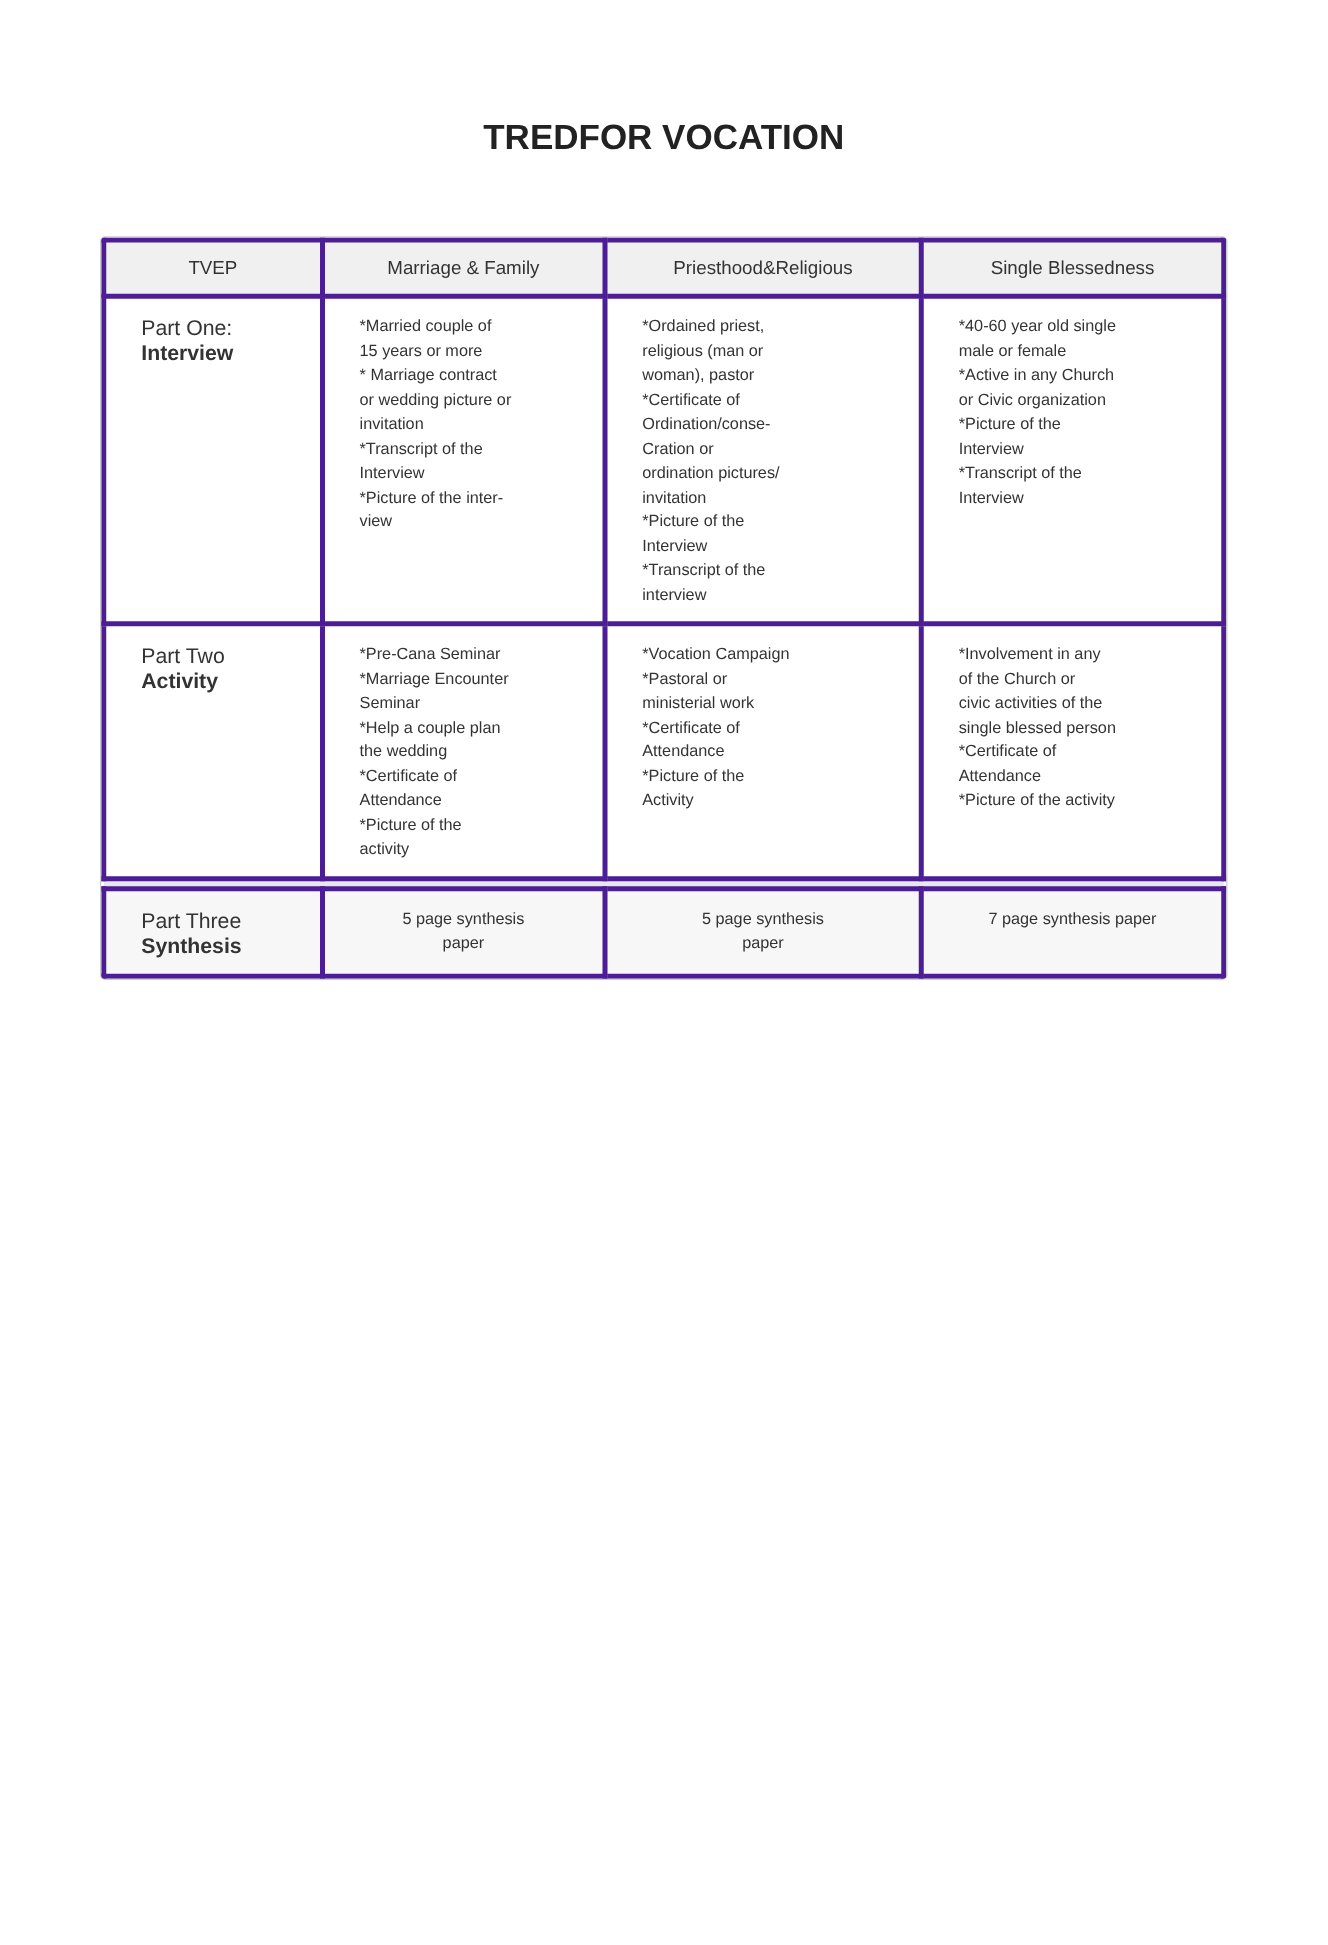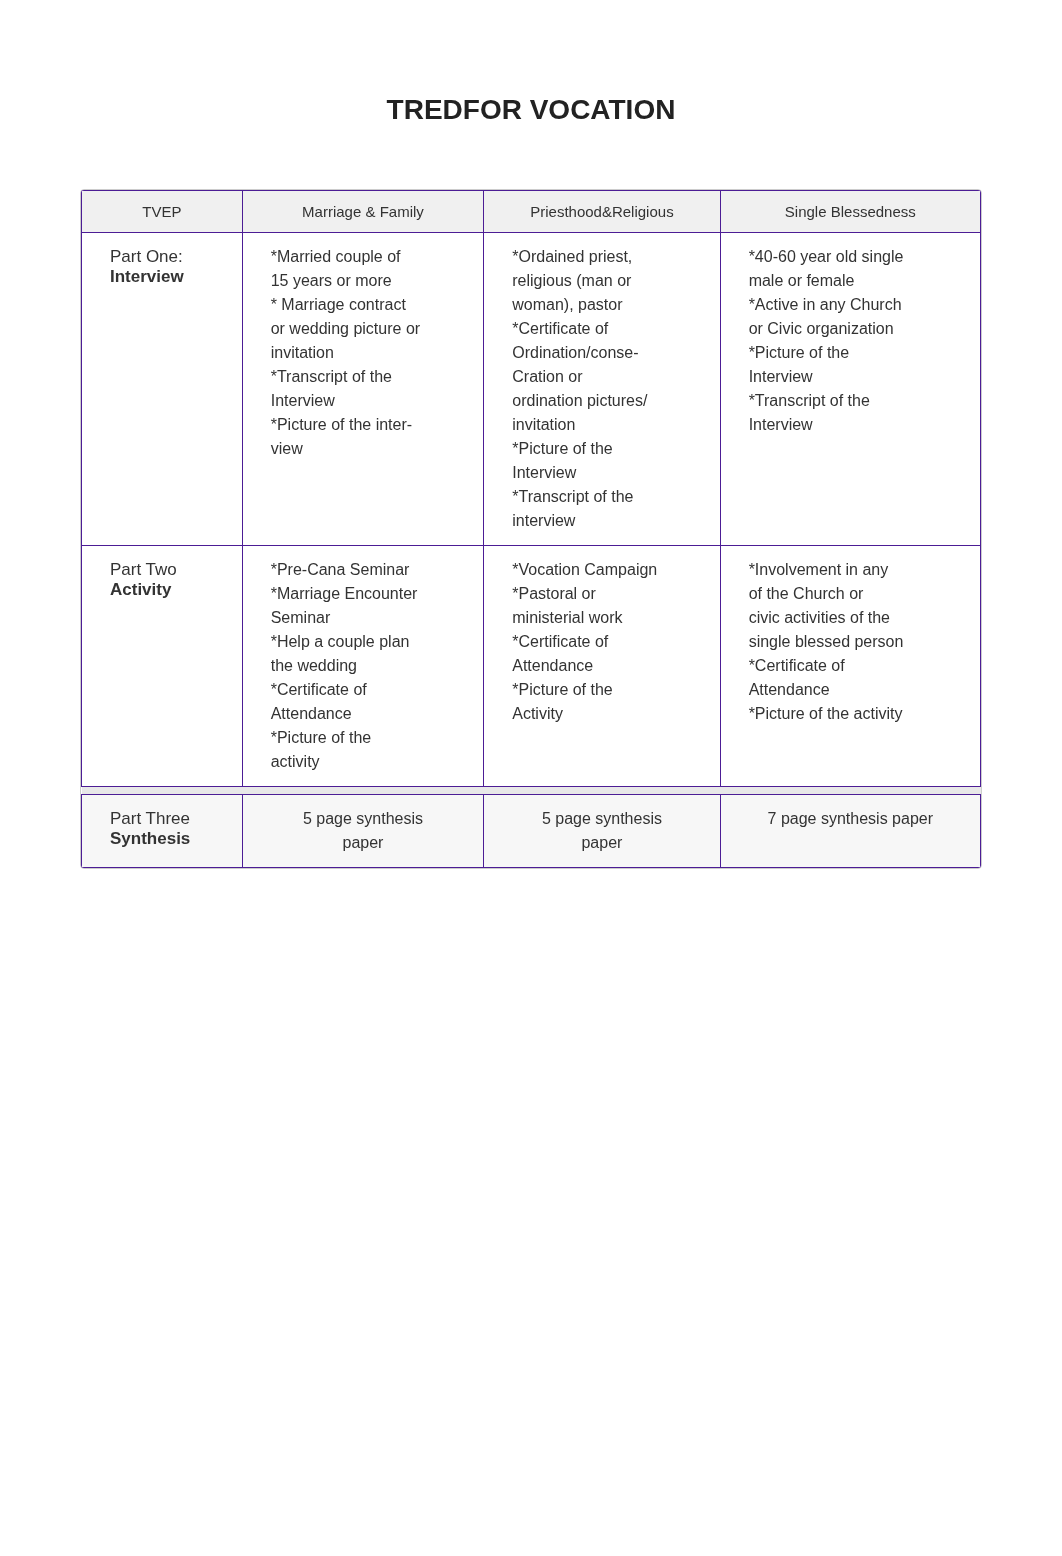--- a/index.html
+++ b/index.html
@@ -38,21 +38,21 @@
     }
 
     table {
       width: 100%;
       border-collapse: collapse;
       font-size: 15px;
       font-family: Arial, sans-serif;
     }
 
     table th, table td {
-      border: 1px solid #4c1d95;
+      border: 4px solid #4c1d95;
       padding: 12px 28px;
       vertical-align: top;
     }
 
     .header-row td {
       background-color: #f0f0f0;
       font-weight: normal;
       text-align: center;
       font-size: 15px;
       color: #333;
@@ -69,21 +69,21 @@
       vertical-align: top;
       padding-top: 14px;
     }
 
     .row-label .bold-label {
       font-weight: bold;
       display: block;
     }
 
     td.content-cell {
-      font-size: 16px;
+      font-size: 13px;
       line-height: 1.5;
       color: #333;
       text-align: left;
     }
 
     td.content-cell.centered {
       text-align: center;
     }
 
     .part-three-row td {

